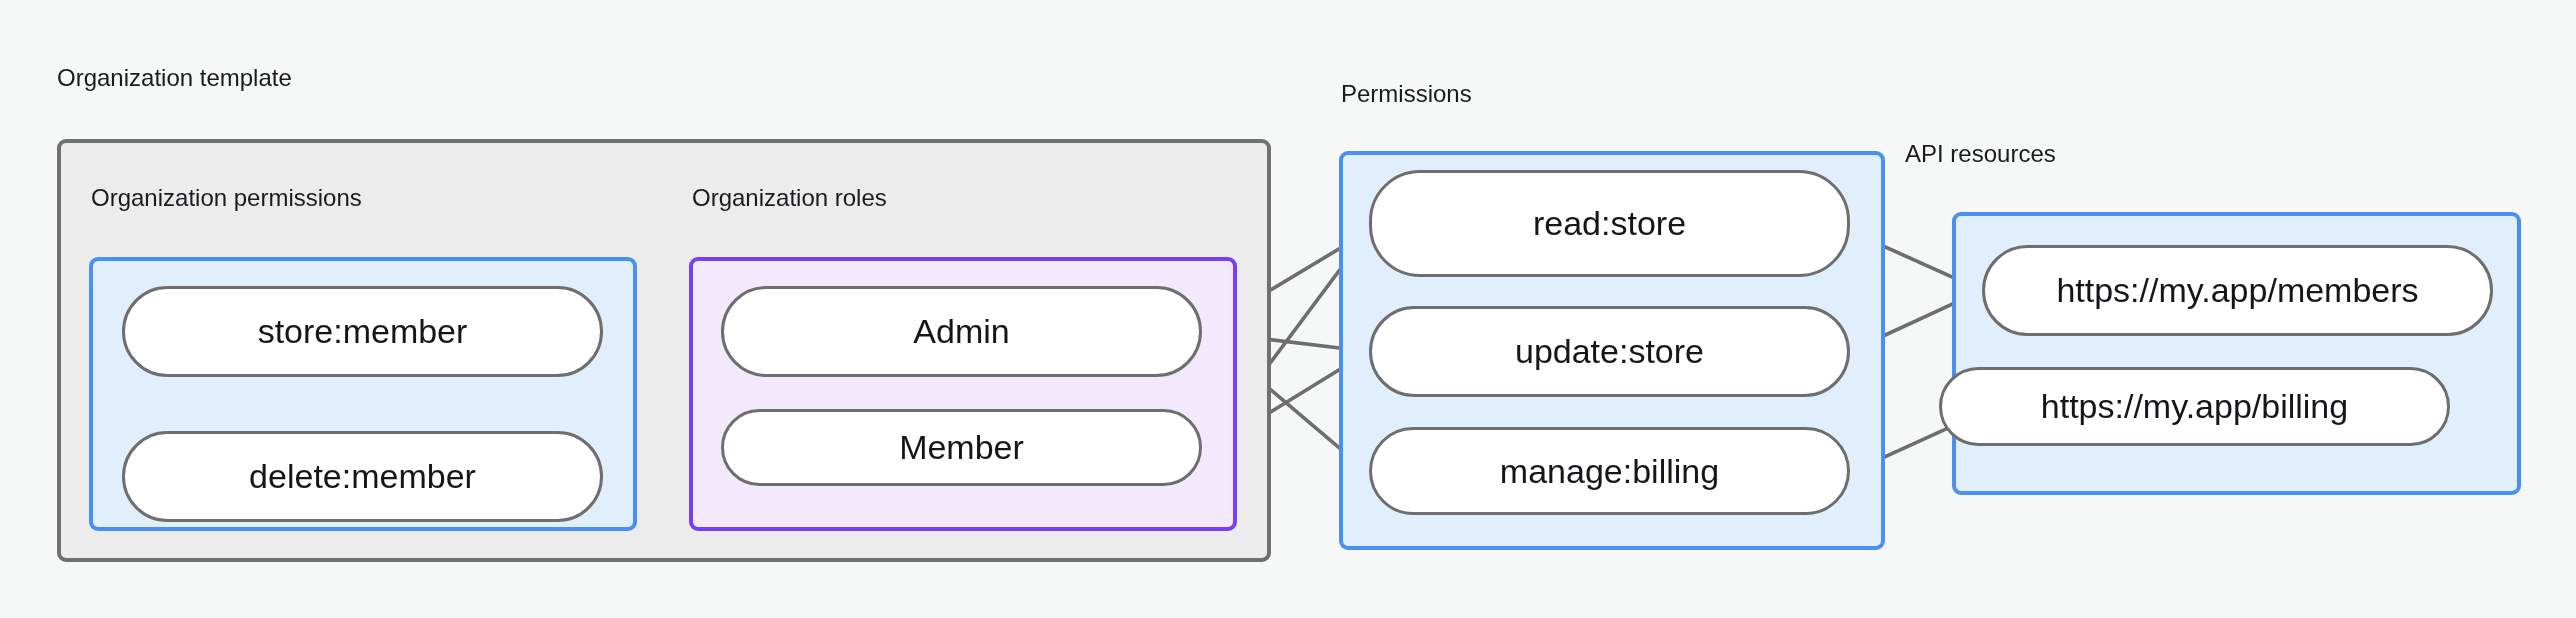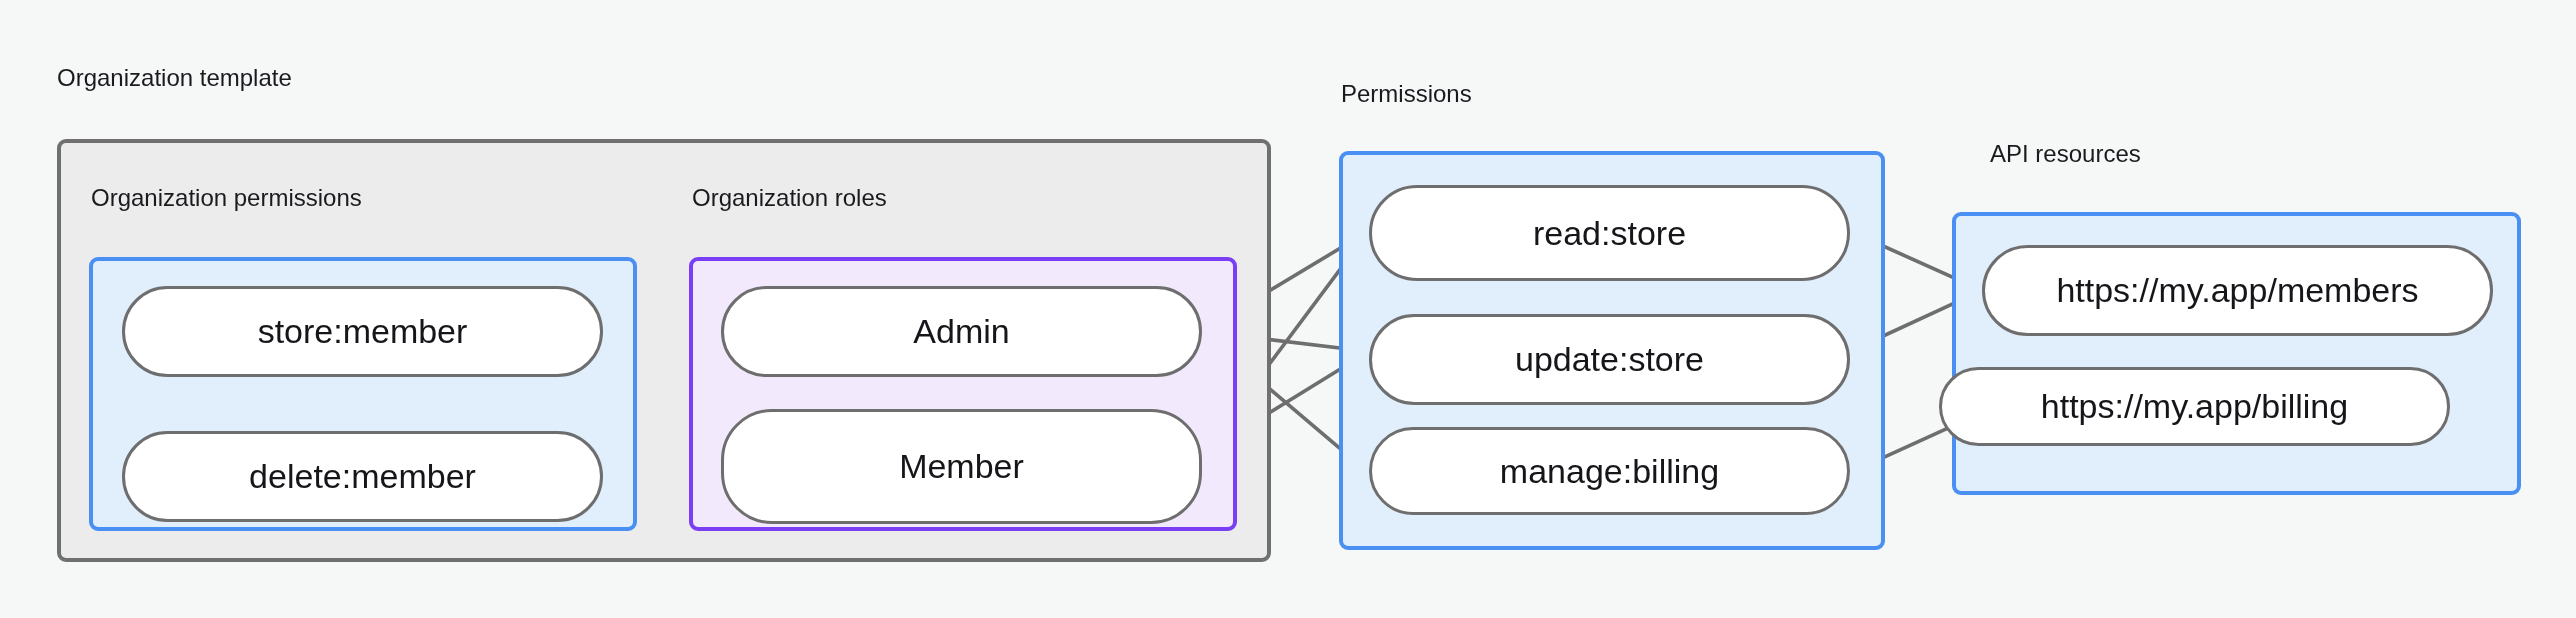--- a/index.html
+++ b/index.html
@@ -113,39 +113,39 @@
   <div id="groups-layer">
       <div class="group box-gray" style="left: 57px; top: 139px; width: 1214px; height: 423px;"></div>
       <div class="group-title" style="left: 57px; top: 66px;">Organization template</div>
       <div class="group box-blue" style="left: 89px; top: 257px; width: 548px; height: 274px;"></div>
       <div class="group-title" style="left: 91px; top: 186px;">Organization permissions</div>
       <div class="group box-purple" style="left: 689px; top: 257px; width: 548px; height: 274px;"></div>
       <div class="group-title" style="left: 692px; top: 186px;">Organization roles</div>
       <div class="group box-blue" style="left: 1339px; top: 151px; width: 546px; height: 399px;"></div>
       <div class="group-title" style="left: 1341px; top: 82px;">Permissions</div>
       <div class="group box-blue" style="left: 1952px; top: 212px; width: 569px; height: 283px;"></div>
-      <div class="group-title" style="left: 1990px; top: 142px;">API resources</div>
+      <div class="group-title" style="left: 1905px; top: 142px;">API resources</div>
     </div>
   <div id="nodes-layer">
       <div class="pill" style="left: 122px; top: 286px; width: 481px; height: 91px;">
         <span>store:member</span>
       </div>
       <div class="pill" style="left: 122px; top: 431px; width: 481px; height: 91px;">
         <span>delete:member</span>
       </div>
       <div class="pill" style="left: 721px; top: 286px; width: 481px; height: 91px;">
         <span>Admin</span>
       </div>
-      <div class="pill" style="left: 721px; top: 409px; width: 481px; height: 115px; align-items: center;">
+      <div class="pill" style="left: 721px; top: 409px; width: 481px; height: 77px; align-items: center;">
         <span>Member</span>
       </div>
-      <div class="pill" style="left: 1369px; top: 185px; width: 481px; height: 96px;">
+      <div class="pill" style="left: 1369px; top: 170px; width: 481px; height: 107px;">
         <span>read:store</span>
       </div>
-      <div class="pill" style="left: 1369px; top: 306px; width: 481px; height: 91px; margin-top: 8px;">
+      <div class="pill" style="left: 1369px; top: 306px; width: 481px; height: 91px;">
         <span>update:store</span>
       </div>
       <div class="pill" style="left: 1369px; top: 427px; width: 481px; height: 88px;">
         <span>manage:billing</span>
       </div>
       <div class="pill" style="left: 1982px; top: 245px; width: 511px; height: 91px; text-align: center;">
         <span>https://my.app/members</span>
       </div>
       <div class="pill" style="left: 1939px; top: 367px; width: 511px; height: 79px;">
         <span>https://my.app/billing</span>

